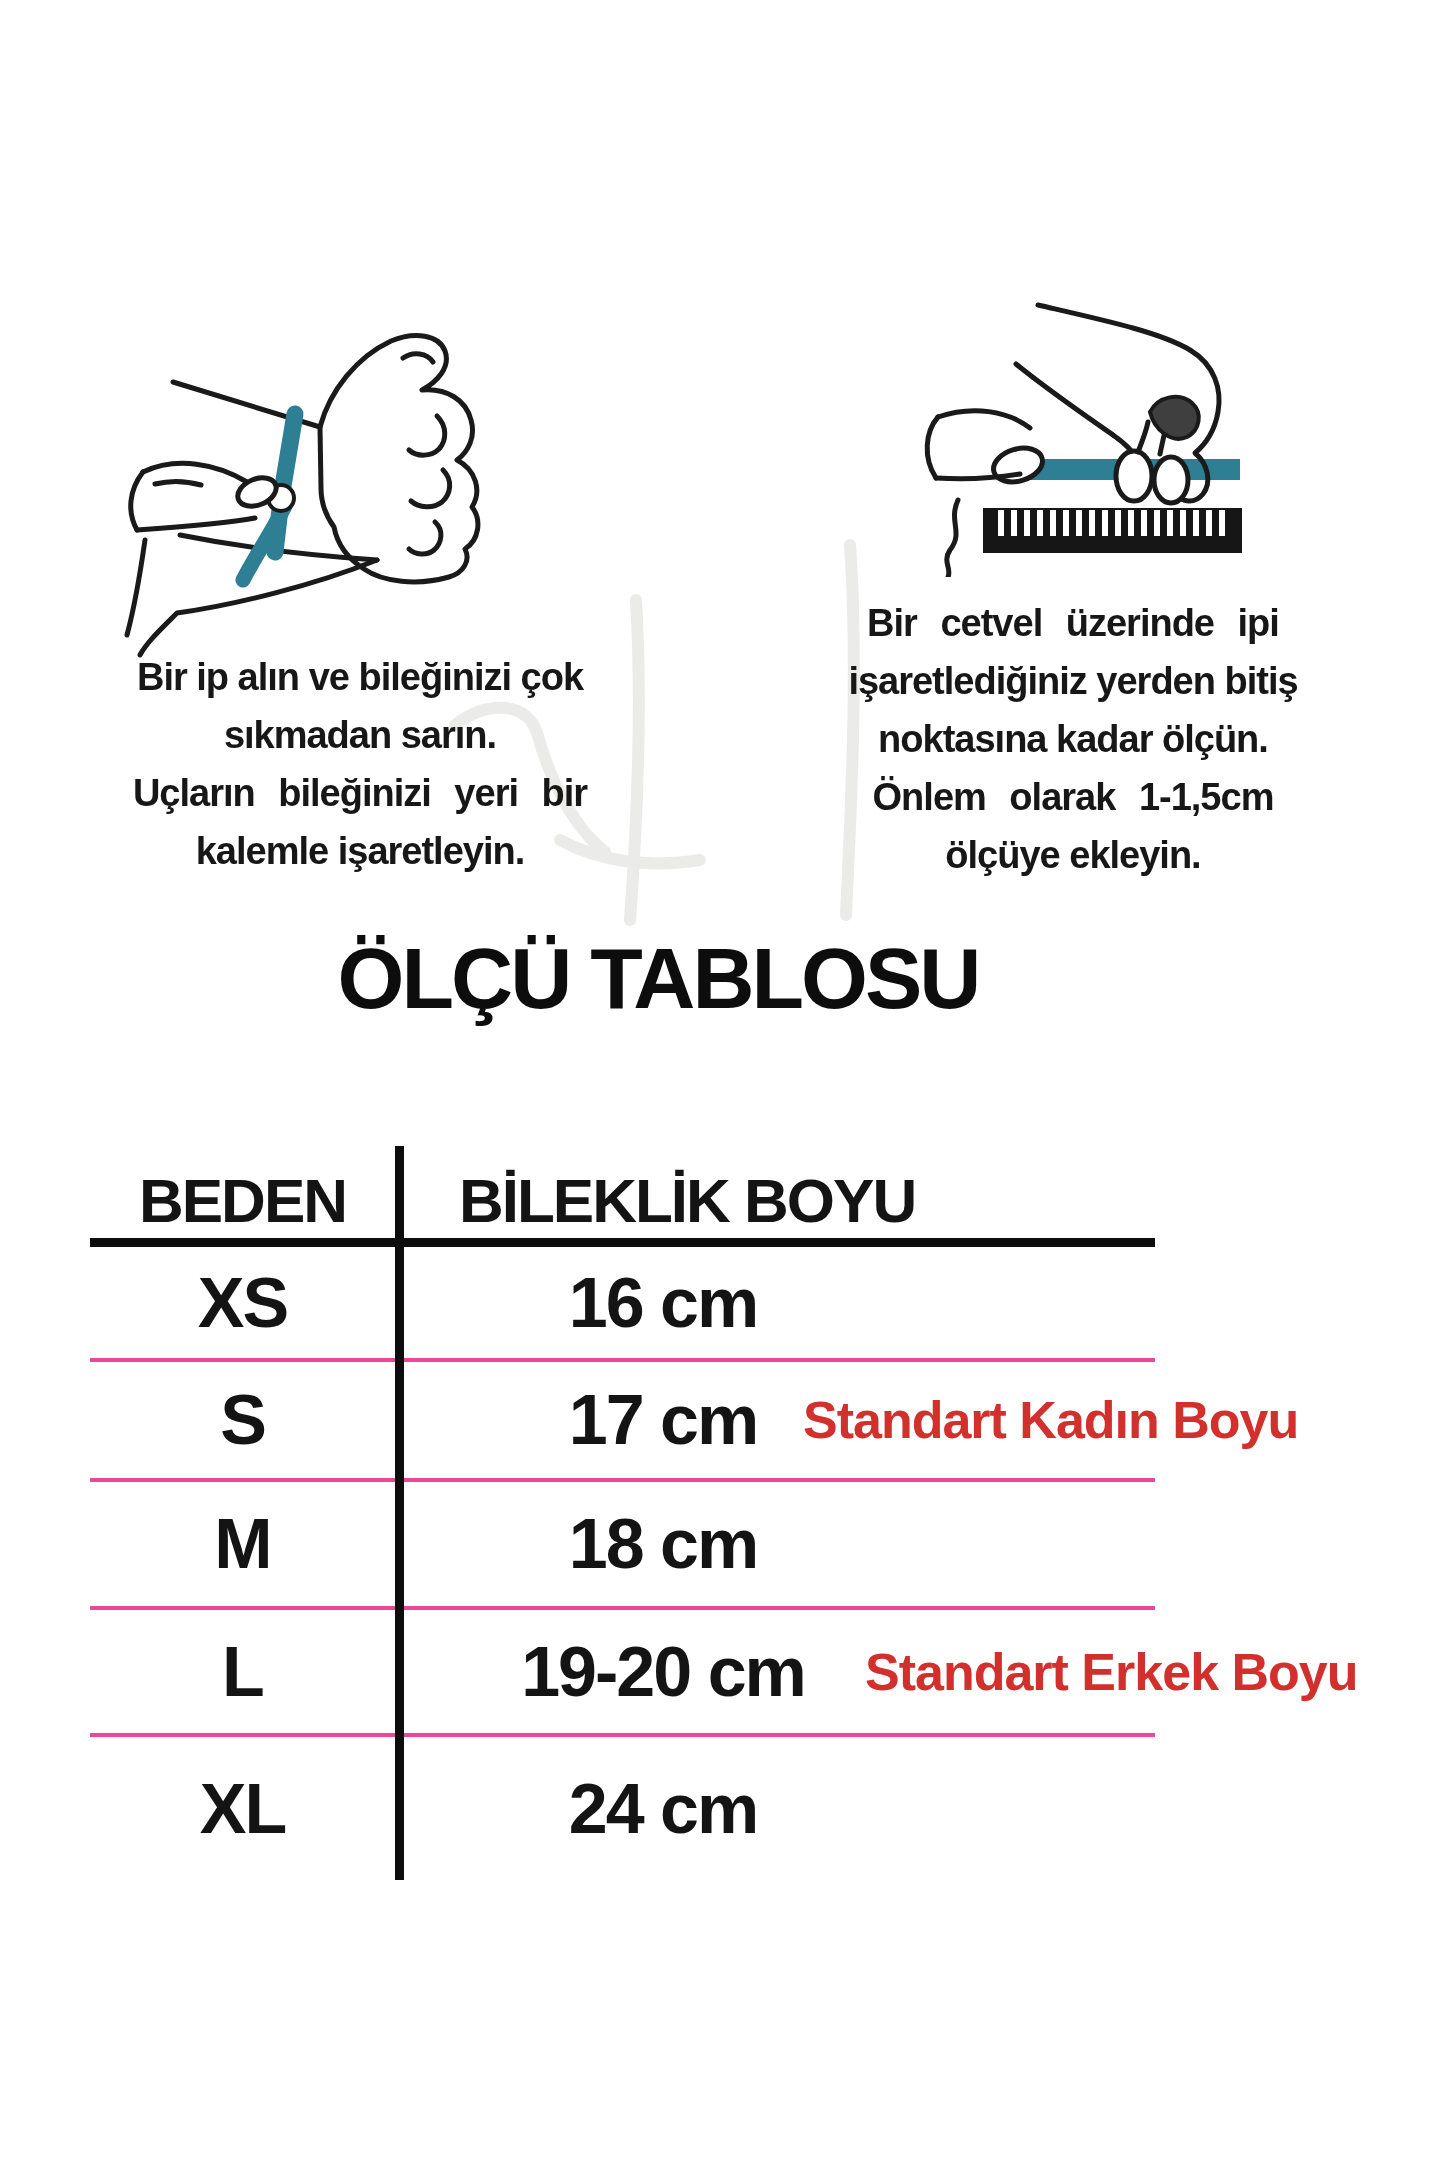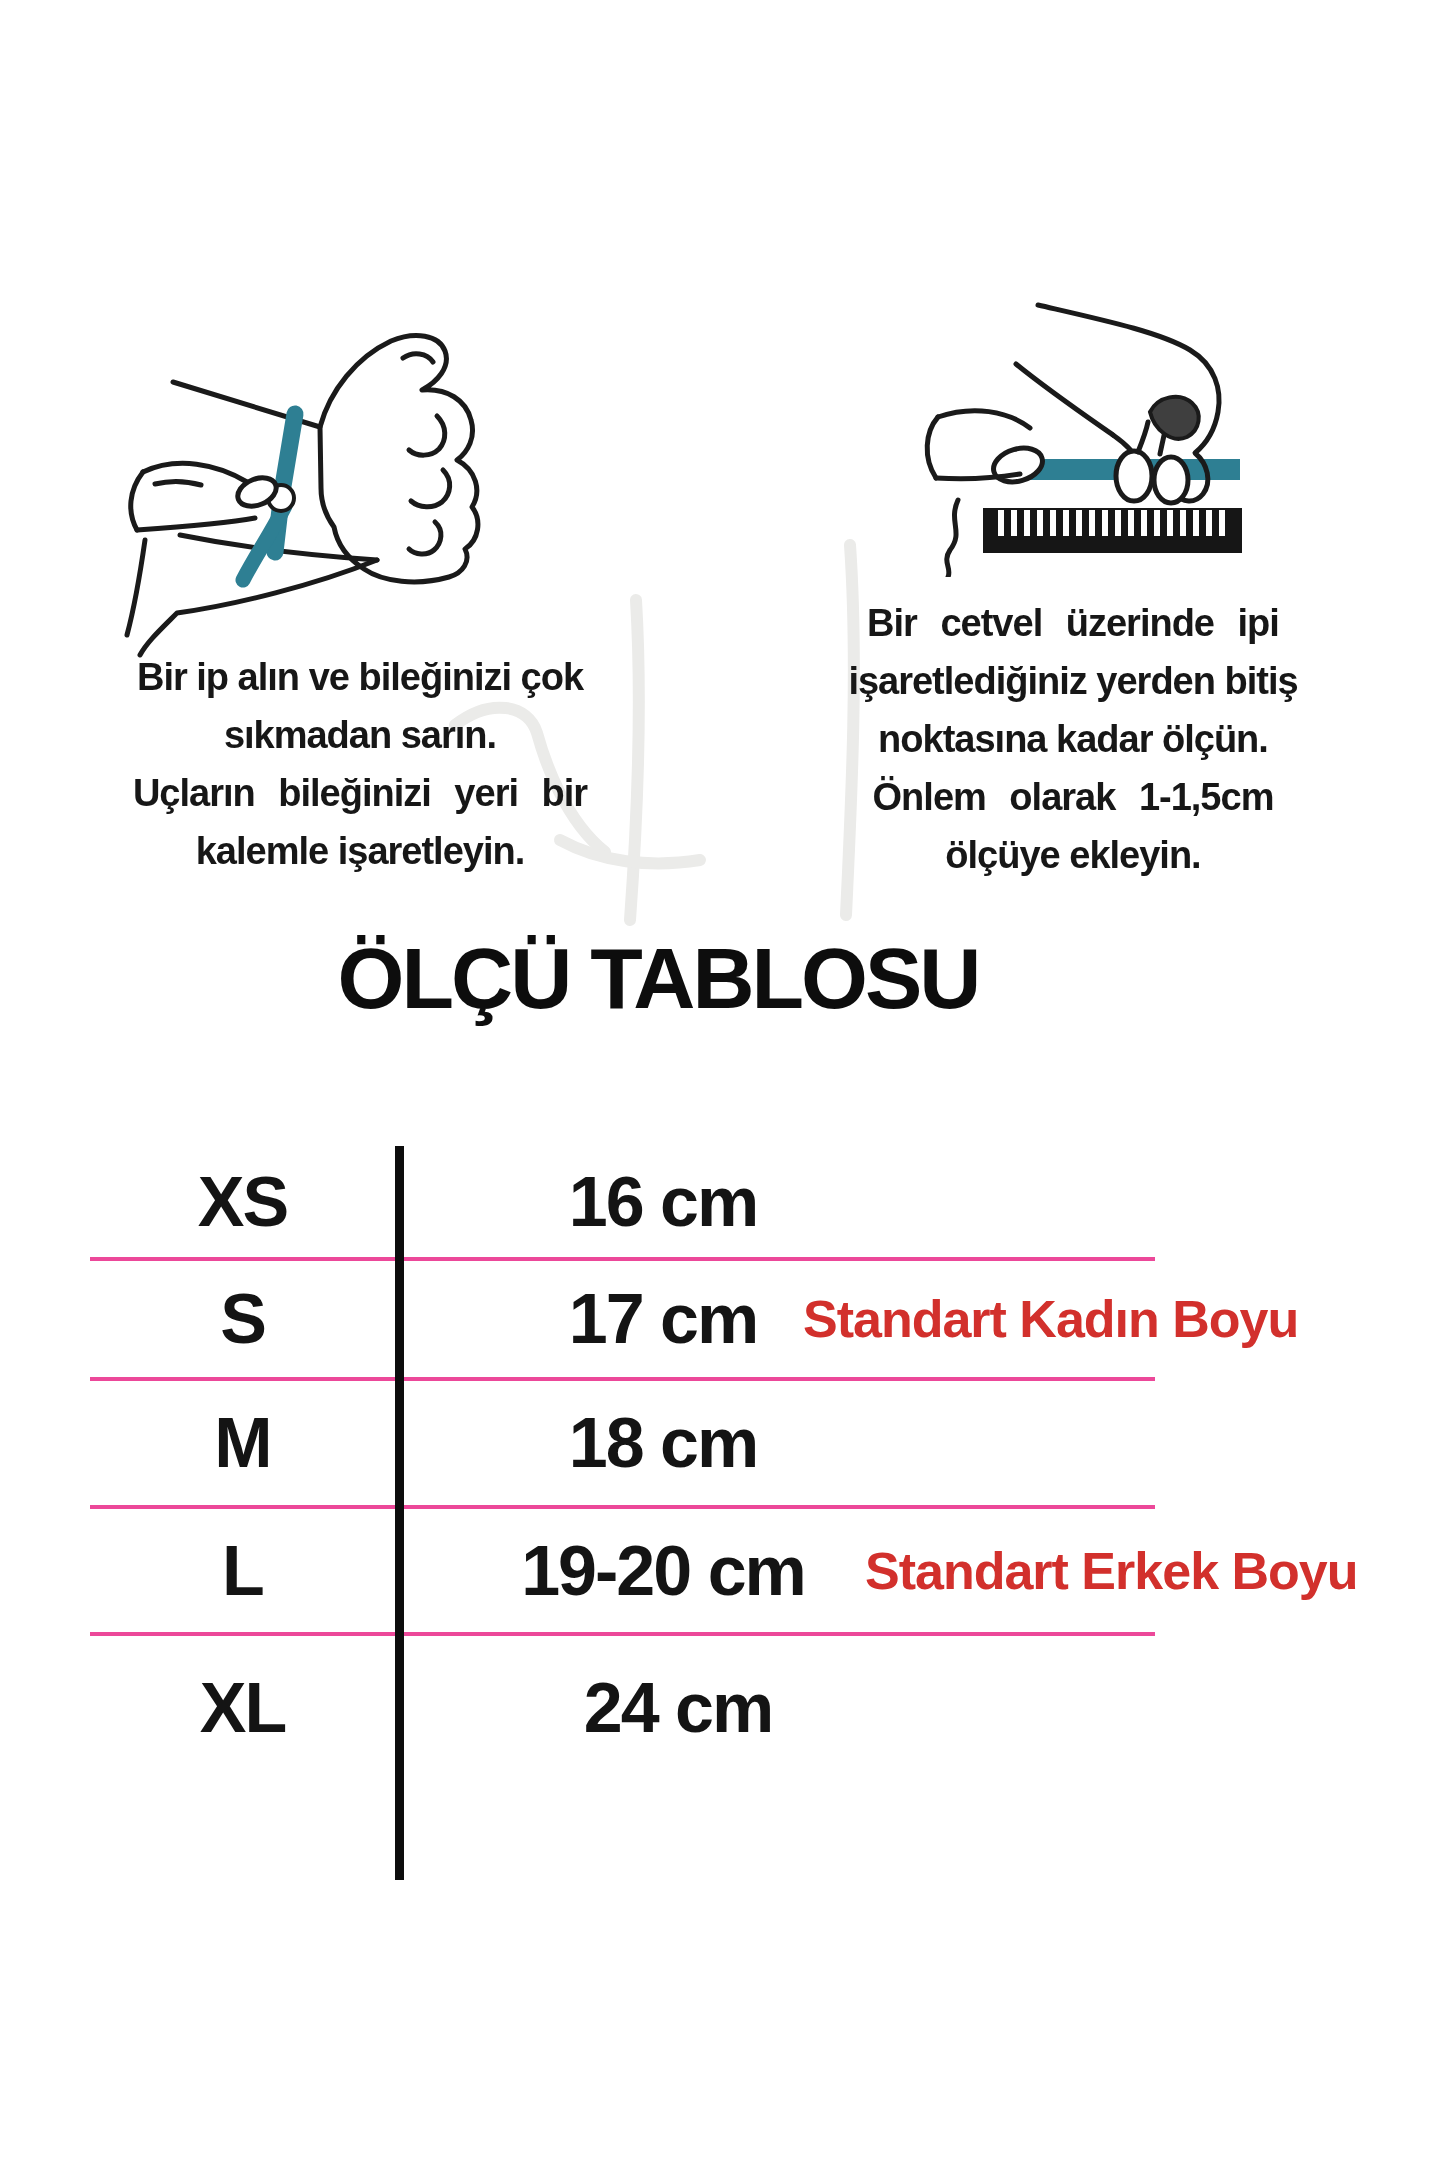--- a/index.html
+++ b/index.html
@@ -20,21 +20,21 @@
   .thead{display:flex;height:101px;border-bottom:9px solid #0d0d0d;box-sizing:border-box;}
   .th-size{width:305px;display:flex;align-items:flex-end;justify-content:center;
            font-size:62px;font-weight:bold;letter-spacing:-2px;padding-bottom:2px;}
   .th-length{flex:1;display:flex;align-items:flex-end;padding-left:64px;
              font-size:62px;font-weight:bold;letter-spacing:-2px;padding-bottom:2px;}
   .trow{display:flex;border-bottom:4px solid #ec4899;box-sizing:border-box;position:relative;}
   .tbody .trow:nth-child(1){height:115px;}
   .tbody .trow:nth-child(2){height:120px;}
   .tbody .trow:nth-child(3){height:128px;}
   .tbody .trow:nth-child(4){height:127px;}
-  .tbody .trow:nth-child(5){height:143px;border-bottom:none;gap:15px;}
+  .tbody .trow:nth-child(5){height:143px;border-bottom:none;}
   .td-size{width:305px;display:flex;align-items:center;justify-content:center;
            font-size:70px;font-weight:bold;letter-spacing:-2px;}
   .td-length{flex:1;position:relative;}
   .val{position:absolute;left:268px;top:50%;transform:translate(-50%,-50%);
        font-size:70px;font-weight:bold;letter-spacing:-2px;white-space:nowrap;}
   .note{position:absolute;left:408px;top:50%;transform:translateY(-50%);
         font-size:52px;font-weight:bold;letter-spacing:-1px;white-space:nowrap;color:#d2302c;}
   .note:empty{display:none;}
   .tbody .trow:nth-child(4) .note{left:470px;}
 </style>
@@ -133,20 +133,24 @@
     <div class="wide">Bir cetvel üzerinde ipi</div>
     <div>işaretlediğiniz yerden bitiş</div>
     <div>noktasına kadar ölçün.</div>
     <div class="wide">Önlem olarak 1-1,5cm</div>
     <div>ölçüye ekleyin.</div>
   </div>
 
   <div class="page-title">ÖLÇÜ TABLOSU</div>
 
   <div class="size-table">
+    <div class="thead">
+      <div class="th-size">BEDEN</div>
+      <div class="th-length">BİLEKLİK BOYU</div>
+    </div>
     <div class="tbody" id="tbody">
         <div class="trow">
           <div class="td-size">XS</div>
           <div class="td-length">
             <span class="val">16 cm</span>
           </div>
         </div>
         <div class="trow">
           <div class="td-size">S</div>
           <div class="td-length">

